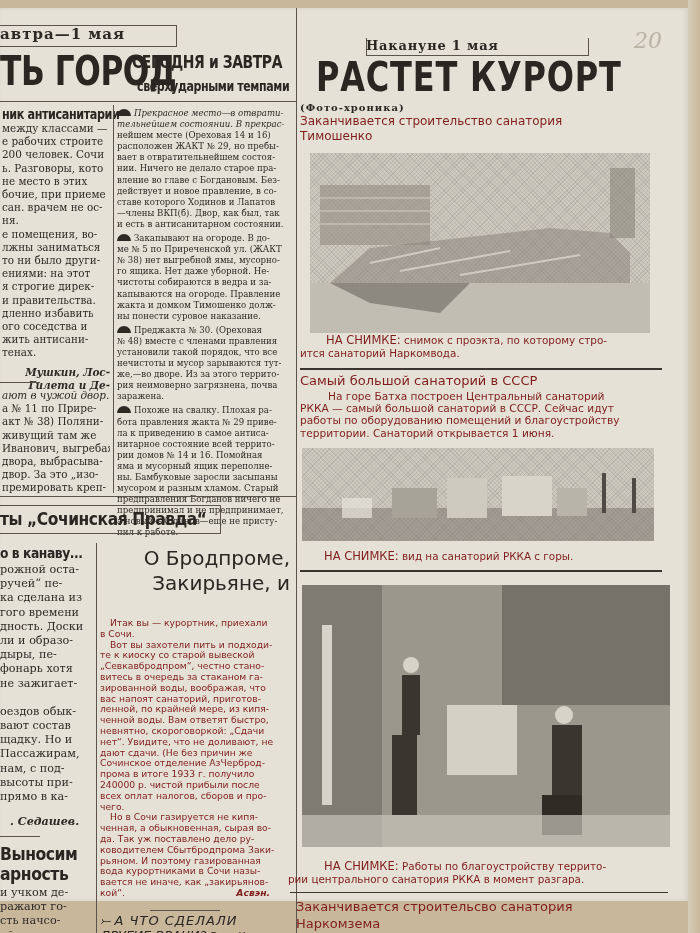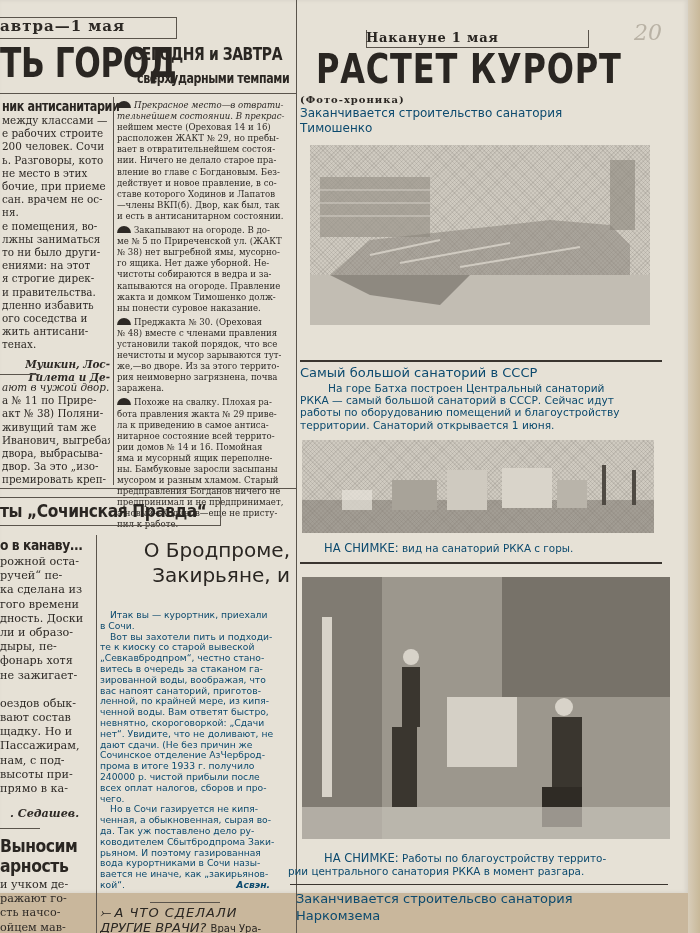--- a/index.html
+++ b/index.html
@@ -1,24 +1,24 @@
 <!DOCTYPE html>
 <html><head>
 <meta charset="utf-8">
 <style>
   html,body{margin:0;padding:0;}
   body{width:700px;height:933px;overflow:hidden;background:#c9b79c;position:relative;font-family:"DejaVu Serif",serif;color:#2a2622;}
-  .page{position:absolute;left:0;top:0;width:688px;height:893px;background:#e6e1d6;box-shadow:inset -2px 0 4px rgba(0,0,0,.08);text-decoration:underline;}
+  .page{position:absolute;left:0;top:8px;width:688px;height:893px;background:#e6e1d6;box-shadow:inset -2px 0 4px rgba(0,0,0,.08);text-decoration:underline;}
   .edge{position:absolute;left:688px;top:0;width:12px;height:933px;background:linear-gradient(90deg,#d8cdb9,#c8b899);}
   .abs{position:absolute;}
   .vrule{position:absolute;width:1px;background:#5a544c;}
   .hrule{position:absolute;height:1px;background:#5a544c;}
   .cond{font-family:"DejaVu Sans",sans-serif;font-weight:bold;letter-spacing:-.5px;transform-origin:left top;}
   .body-txt{font-family:"DejaVu Serif",serif;font-size:10.4px;line-height:13.2px;text-align:justify;color:#2d2925;}
-  .sans-txt{font-family:"DejaVu Sans",sans-serif;font-size:10.6px;line-height:13px;color:#0c4a6e;}
+  .sans-txt{font-family:"DejaVu Sans",sans-serif;font-size:10.6px;line-height:13px;color:#7f1d1d;}
   .it{font-style:italic;}
   .box{border:1px solid #5a544c;}
   .photo{position:absolute;background:
       repeating-linear-gradient(45deg,rgba(60,55,50,.10) 0 1px,transparent 1px 3px),
       repeating-linear-gradient(-45deg,rgba(60,55,50,.10) 0 1px,transparent 1px 3px),#cfcac0;}
   .bullet{display:inline-block;width:14px;height:7px;background:#2d2925;border-radius:7px 7px 0 0;margin-right:3px;vertical-align:0;}
   .line{white-space:nowrap;overflow:hidden;}
   .center{text-align:left;}
 </style>
 </head>
@@ -221,20 +221,24 @@
       <polygon points="0,130 340,130 340,180 0,180" fill="#c2bdb3"></polygon>
       <polygon points="20,130 160,130 130,160 60,150" fill="#6b665e" opacity=".6"></polygon>
       <rect x="300" y="15" width="25" height="70" fill="#8a857c" opacity=".6"></rect>
       <g stroke="#ede8de" stroke-width="2" opacity=".6">
         <line x1="60" y1="110" x2="130" y2="95"></line>
           <line x1="90" y1="118" x2="200" y2="98"></line>
           <line x1="150" y1="122" x2="270" y2="102"></line>
       </g>
     </svg>
   </div>
+  <div class="abs sans-txt" style="left:300px;top:326px;width:362px;font-size:10.4px;line-height:13px;">
+    <div class="line" style="padding-left:26px;"><span style="font-size:11.5px;">НА СНИМКЕ:</span> <span>снимок с проэкта, по которому стро-</span></div>
+    <div class="line">ится санаторий Наркомвода.</div>
+  </div>
   <div class="hrule" style="left:300px;top:360px;width:362px;background:#3a352f;height:2px;"></div>
 
   <div class="abs center sans-txt" style="left:300px;top:366px;width:362px;font-size:13px;">Самый большой санаторий в СССР</div>
   <div class="abs sans-txt" style="left:300px;top:382px;width:362px;font-size:10.6px;line-height:12.2px;">
     <div class="line" style="padding-left:28px;">На горе Батха построен Центральный санаторий</div>
     <div class="line">РККА — самый большой санаторий в СССР. Сейчас идут</div>
     <div class="line">работы по оборудованию помещений и благоустройству</div>
     <div class="line">территории. Санаторий открывается 1 июня.</div>
   </div>
 

